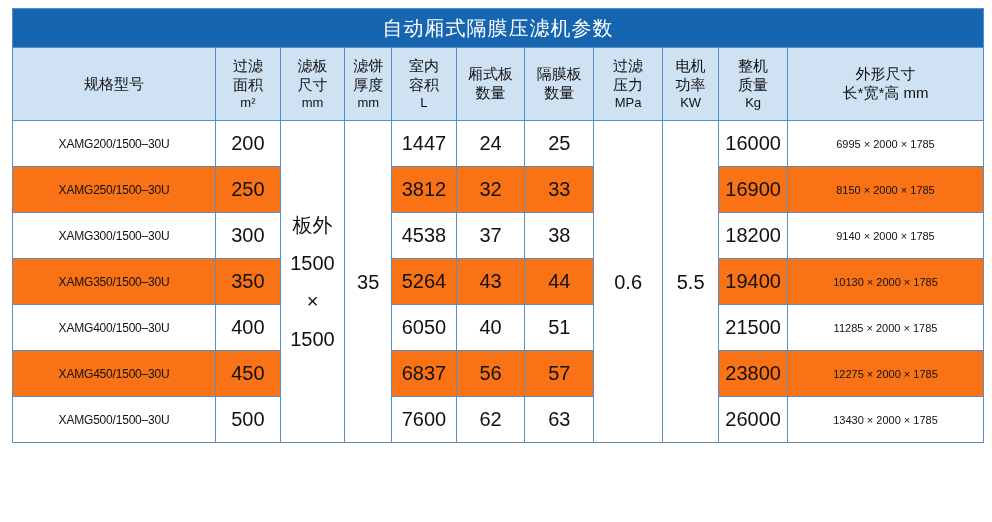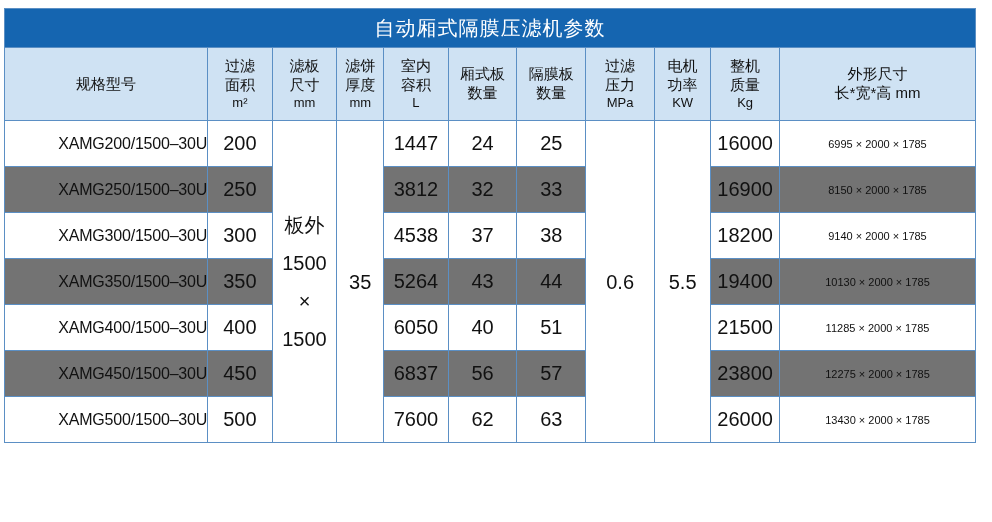--- a/index.html
+++ b/index.html
@@ -12,21 +12,21 @@
     background: #ffffff;
     font-family: "Liberation Sans", sans-serif;
     color: #1a1a1a;
     overflow: hidden;
   }
   .page {
     position: relative;
     width: 992px;
     height: 522px;
     box-sizing: border-box;
-    padding: 8px 10px 0 4px;
+    padding: 8px 10px 0 12px;
   }
   table.spec {
     width: 972px;
     border-collapse: collapse;
     table-layout: fixed;
     border: 1px solid #4a7fb5;
   }
   table.spec td, table.spec th {
     border: 1px solid #5b8fc4;
     text-align: center;
@@ -52,26 +52,25 @@
   .head-row td .sub {
     font-size: 13px;
   }
   .body-row td {
     font-size: 20px;
     height: 45px;
     background: #ffffff;
     color: #111111;
   }
   .body-row.alt td {
-    background: #737373;
+    background: #f97316;
   }
   .body-row td.model {
-    font-size: 16px;
+    font-size: 12px;
     letter-spacing: -0.2px;
-    text-align: right;
   }
   .body-row td.dim {
     font-size: 11px;
     white-space: nowrap;
   }
   .merged {
     background: #ffffff !important;
     font-size: 15px;
     line-height: 1.7;
   }

